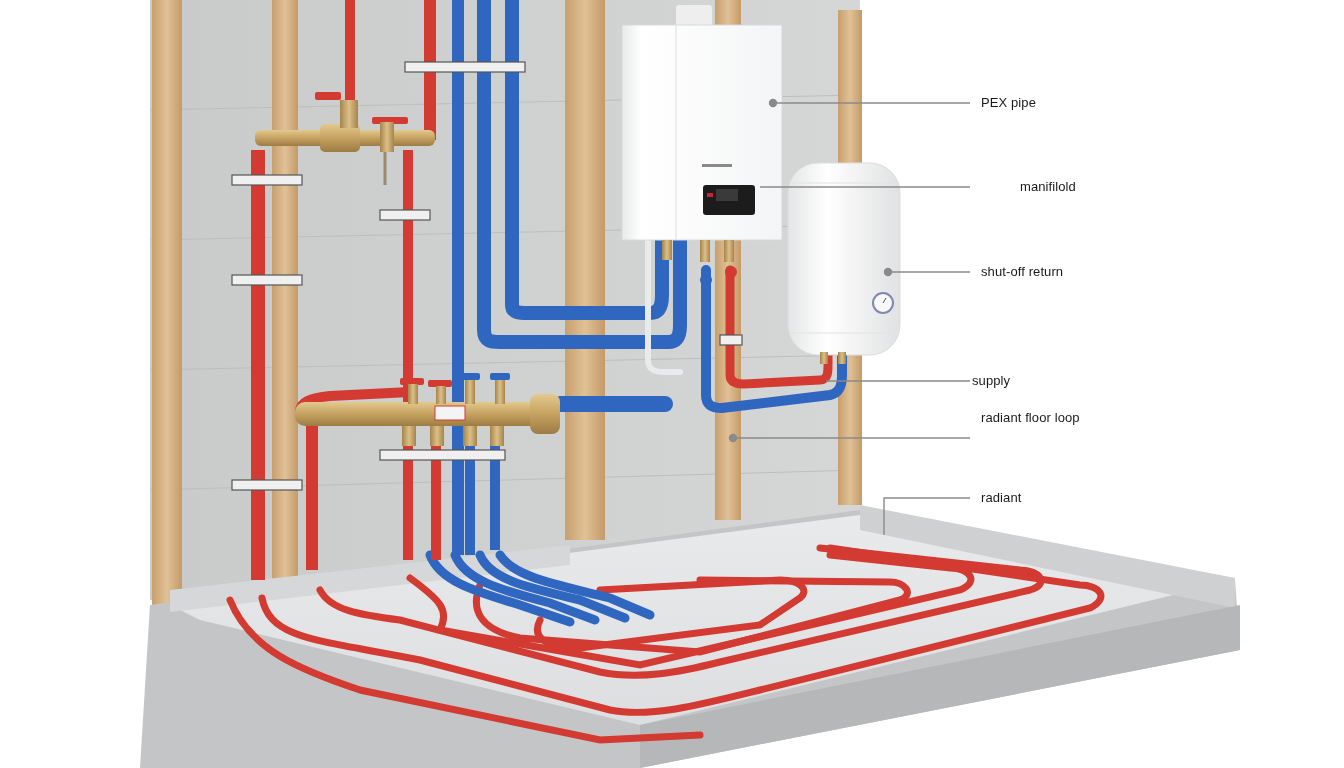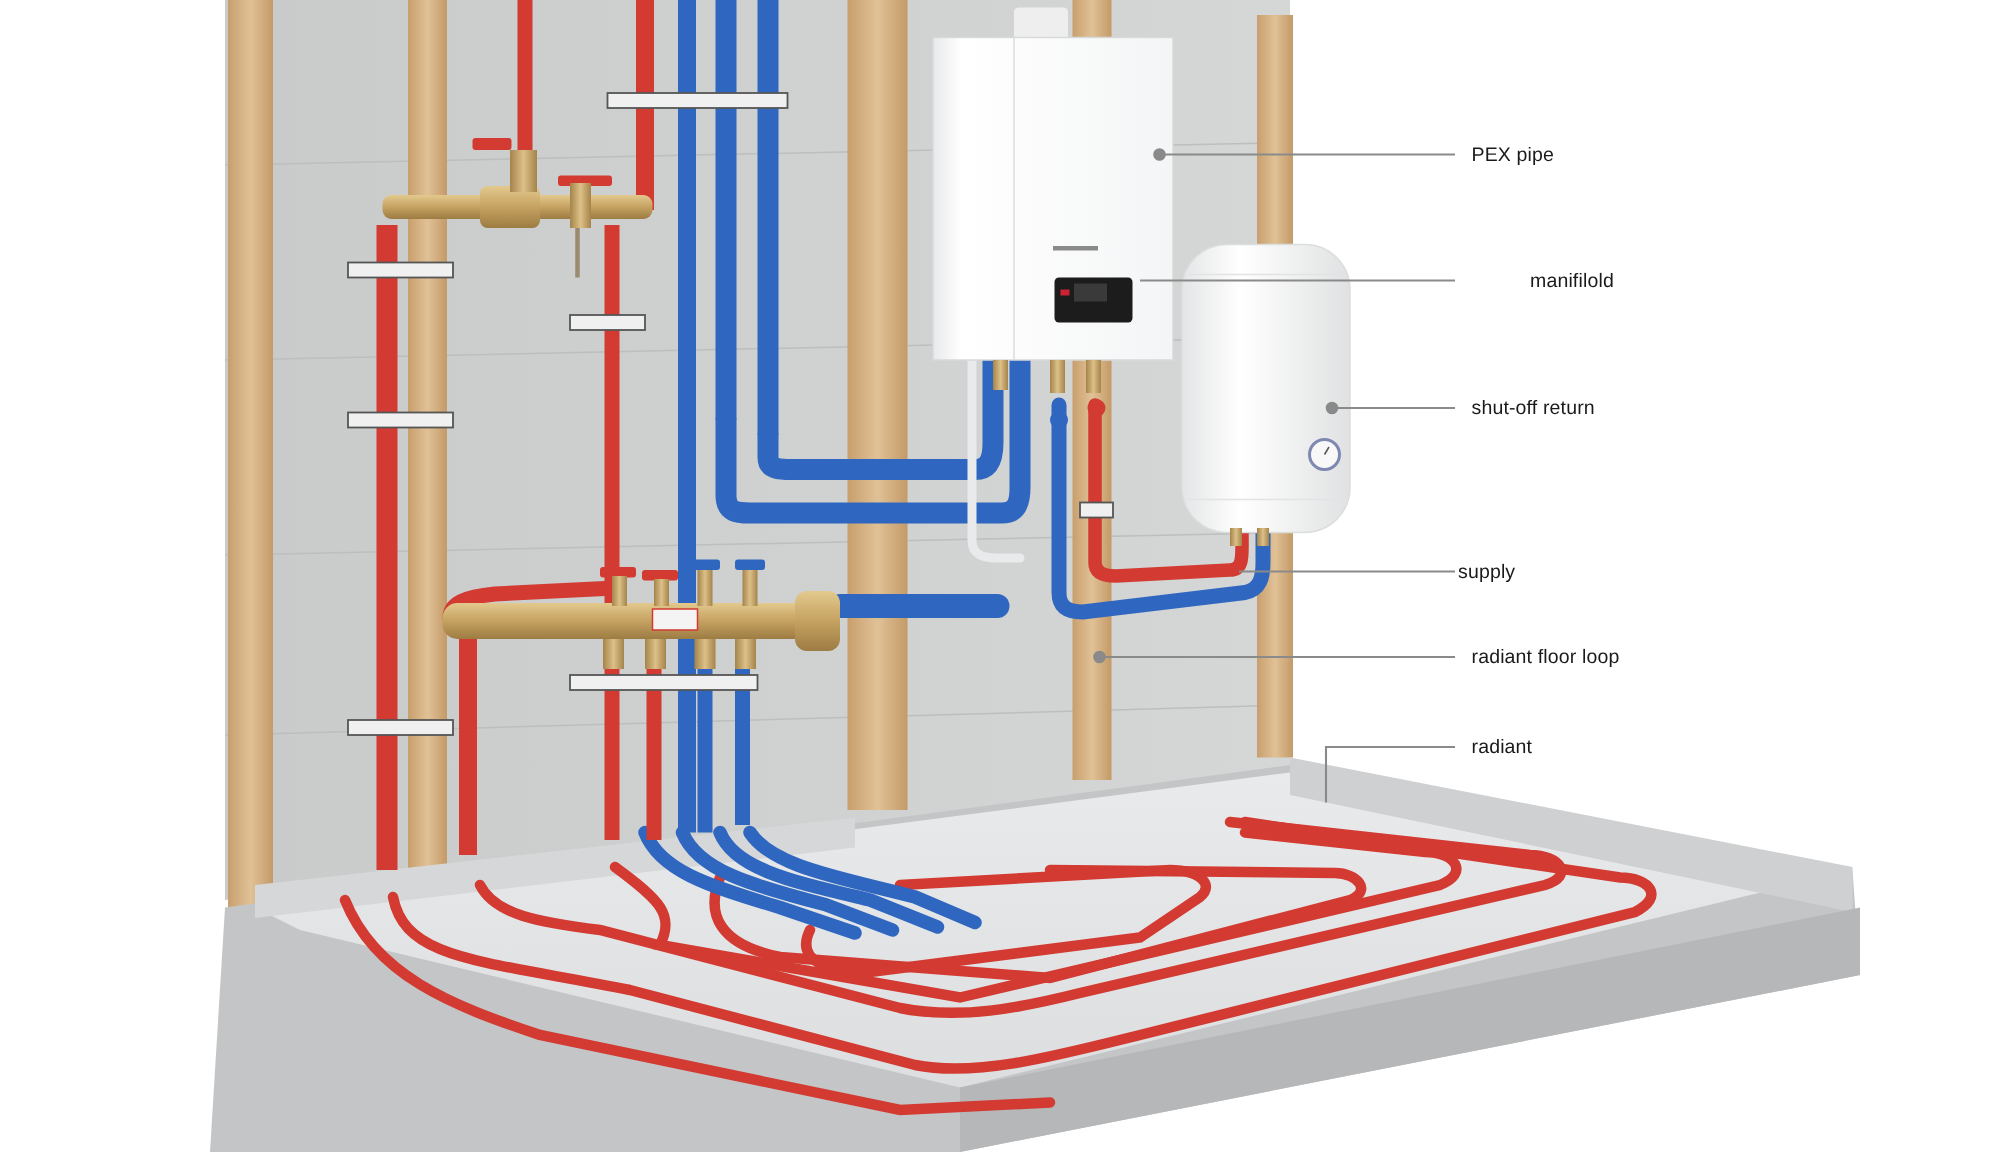--- a/index.html
+++ b/index.html
@@ -186,14 +186,14 @@
     <circle cx="733" cy="438" r="3.5" fill="#8a8a8a"></circle>
     <line x1="733" y1="438" x2="970" y2="438"></line>
     <polyline points="884,535 884,498 970,498"></polyline>
   </g>
 </svg>
 
 <div class="label" style="left:981px;top:93px;">PEX pipe</div>
 <div class="label" style="left:1020px;top:177px;">manifilold</div>
 <div class="label" style="left:981px;top:262px;">shut-off return</div>
 <div class="label" style="left:926px;top:371px;margin-left:46px;">supply</div>
-<div class="label" style="left:981px;top:428px;">radiant floor loop</div>
+<div class="label" style="left:981px;top:408px;">radiant floor loop</div>
 <div class="label" style="left:981px;top:488px;">radiant</div>
 
 </body></html>

